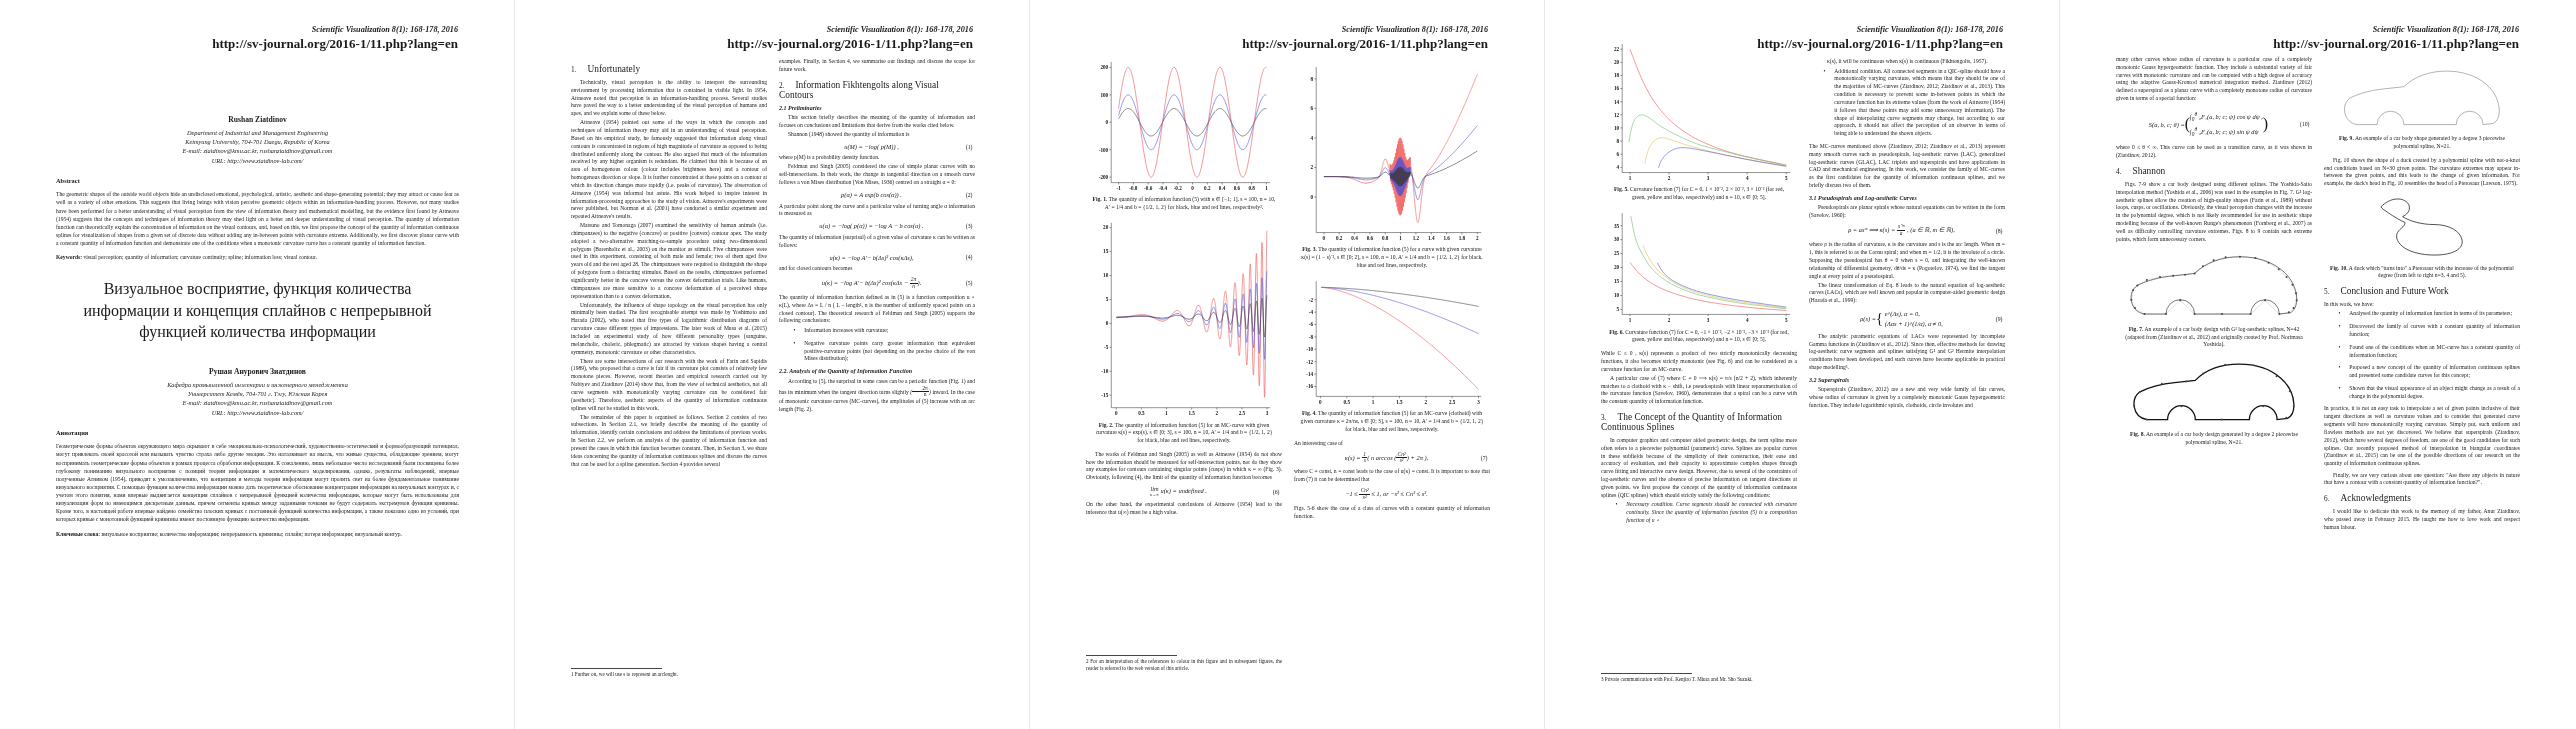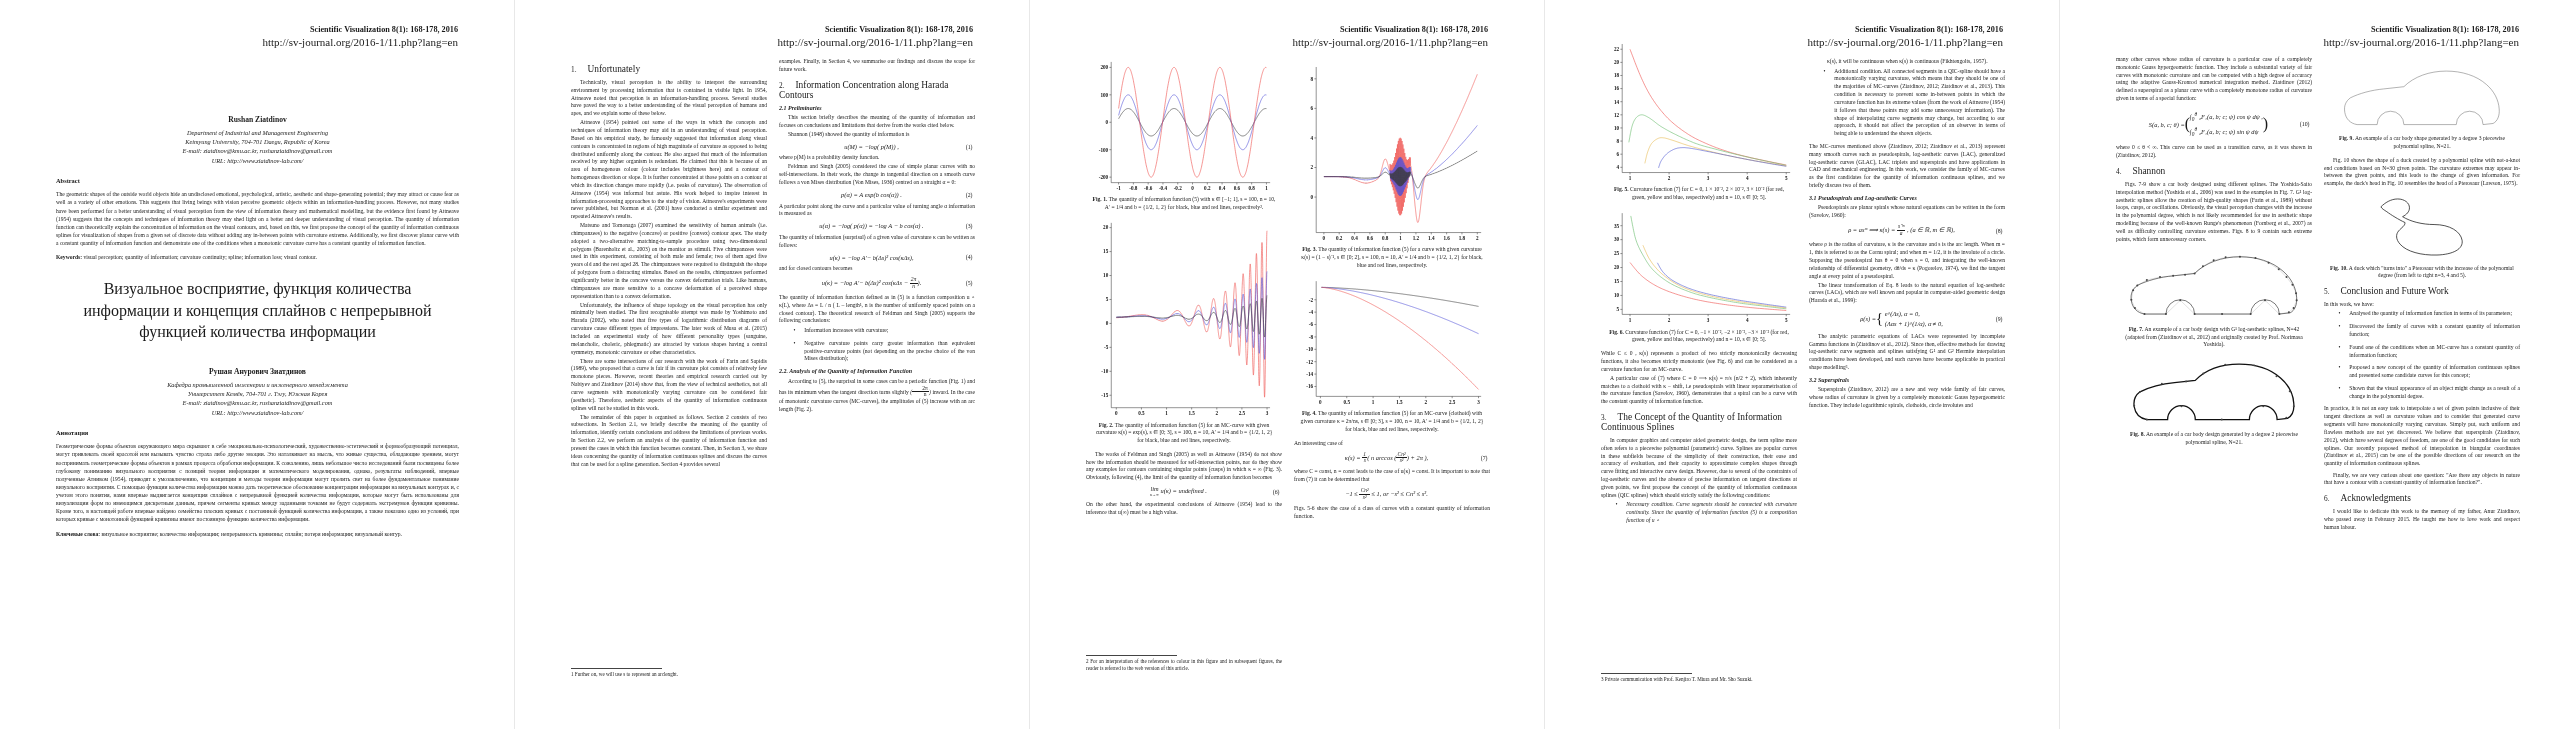--- a/index.html
+++ b/index.html
@@ -1,21 +1,21 @@
 <!DOCTYPE html>
 <html style="font-size:9.7px"><head>
 <meta charset="utf-8">
 <style>
   html,body{margin:0;padding:0;background:#ffffff;}
   .sheet{display:flex;width:2576px;height:729px;background:#fff;font-family:"Liberation Serif",serif;color:#1a1a1a;}
   .page{position:relative;width:515px;height:729px;background:#fff;overflow:hidden;border-right:0.6px solid #e8e8e8;box-sizing:border-box;}
   .page:last-child{border-right:none;}
   .phead{position:absolute;top:24px;right:56px;text-align:right;line-height:1.35;}
-  .phead .j1{font-weight:bold;font-size:8.2px;}
-  .phead .j2{font-weight:normal;font-size:11px;}
+  .phead .j1{font-weight:bold;font-style:italic;font-size:8.2px;}
+  .phead .j2{font-weight:bold;font-size:13px;}
   .colL{position:absolute;left:56px;top:58px;width:196px;}
   .colR{position:absolute;left:264px;top:58px;width:196px;}
   p.body{font-size:5.6px;line-height:1.4;text-align:justify;margin:0 0 1.2px 0;}
   p.ind{text-indent:9px;}
   .h1{font-size:9.4px;margin:6px 0 4.9px 0;}
   .h1 .hnum{font-size:7.3px;margin-right:11px;}
   .hsub{font-size:6px;font-weight:bold;font-style:italic;margin:4.9px 0 3.6px 0;}
   .eq{position:relative;text-align:center;font-style:italic;font-size:6.4px;margin:4.3px 11px 4.3px 0;}
   .eq .eqnum{position:absolute;right:-8.5px;top:50%;transform:translateY(-50%);font-style:normal;font-size:5.8px;}
   .fr{display:inline-flex;flex-direction:column;vertical-align:middle;line-height:1.05;font-size:5.5px;text-align:center;}
@@ -94,21 +94,21 @@
     <div class="fnote" style="top:668px;">
       <div class="fnrule"></div>
       <div>1 Further on, we will use s to represent an arclenght.</div>
     </div>
     <div class="phead">
       <div class="j1">Scientific Visualization 8(1): 168-178, 2016</div>
       <div class="j2">http://sv-journal.org/2016-1/11.php?lang=en</div>
     </div>
     <div class="colR">
       <p class="body">examples. Finally, in Section 4, we summarise our findings and discuss the scope for future work.</p>
-      <div class="h1"><span class="hnum">2.</span><span>Information Concentration along Harada Contours</span></div>
+      <div class="h1"><span class="hnum">2.</span><span>Information Fikhtengolts along Visual Contours</span></div>
       <div class="hsub">2.1 Preliminaries</div>
       <p class="body ind">This section briefly describes the meaning of the quantity of information and focuses on conclusions and limitations that derive from the works cited below.</p>
       <p class="body ind">Shannon (1948) showed the quantity of information is</p>
       <div class="eq"><span>u(M) = −log( p(M)) ,</span><span class="eqnum">(1)</span></div>
       <p class="body">where p(M) is a probability density function.</p>
       <p class="body ind">Feldman and Singh (2005) considered the case of simple planar curves with no self-intersections. In their work, the change in tangential direction on a smooth curve follows a von Mises distribution (Von Mises, 1936) centred on a straight α = 0:</p>
       <div class="eq"><span>p(α) = A exp(b cos(α)) .</span><span class="eqnum">(2)</span></div>
       <p class="body">A particular point along the curve and a particular value of turning angle  α  information is measured as</p>
       <div class="eq"><span>u(α) = −log( p(α)) = −log A − b cos(α) .</span><span class="eqnum">(3)</span></div>
       <p class="body">The quantity of information (surprisal) of a given value of curvature  κ  can be written as follows:</p>

